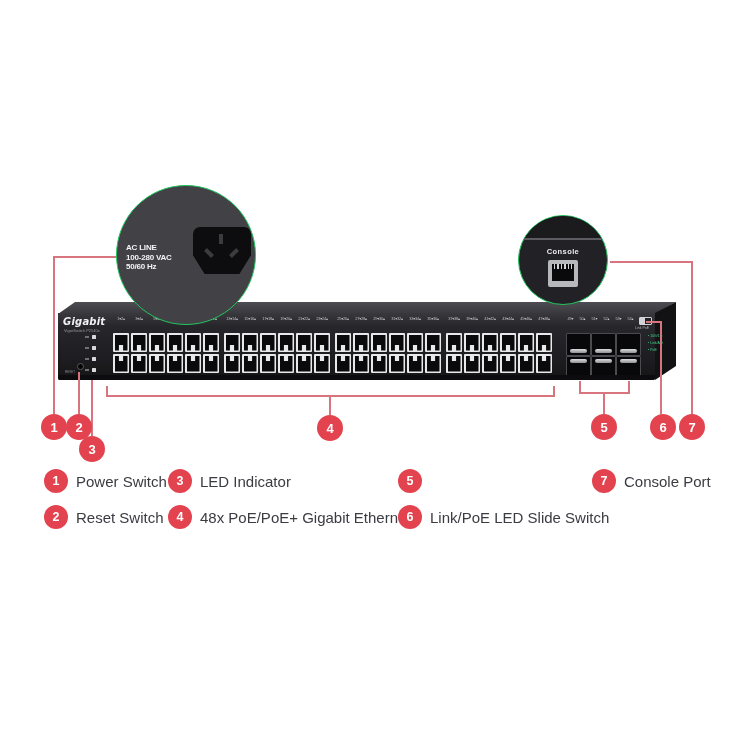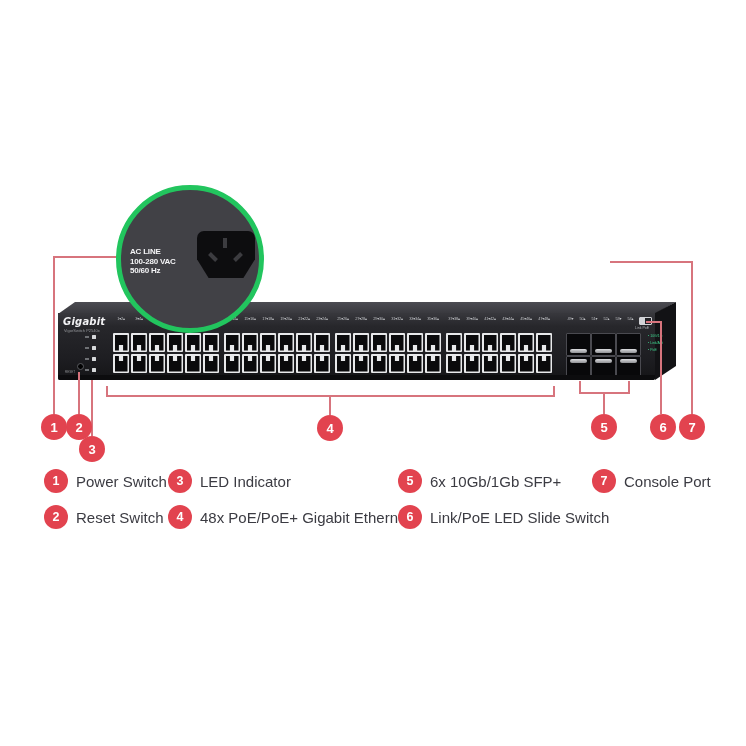--- a/index.html
+++ b/index.html
@@ -40,21 +40,21 @@
   .led-dash{position:absolute;width:4px;height:1.5px;background:#6e7074;}
   .slide-sw{position:absolute;left:581px;top:4px;width:11px;height:6px;border:1px solid #d2d3d7;
             border-radius:1px;background:#222226;}
   .knob{position:absolute;left:0;top:0;width:5px;height:100%;background:#d2d3d7;}
   .slide-label{position:absolute;left:577px;top:13px;font-size:3.5px;color:#b0b2b6;white-space:nowrap;}
   .ledleg{position:absolute;left:590px;font-size:3.5px;line-height:4px;color:#3fd68f;white-space:nowrap;}
   .ledleg.l0{top:21px;} .ledleg.l1{top:28px;} .ledleg.l2{top:35px;}
   
   .line{position:absolute;background:#d7747d;z-index:4;}
   
-  .inset{position:absolute;border:5px solid #22c55e;border-radius:50%;z-index:5;overflow:hidden;}
+  .inset{position:absolute;border:1px solid #22c55e;border-radius:50%;z-index:5;overflow:hidden;}
   .inset.power{left:116px;top:185px;width:138px;height:138px;background:#414146;}
   .ac-text{position:absolute;left:9px;top:57px;font-weight:700;font-size:8px;line-height:9.5px;
            color:#f4f4f6;letter-spacing:-.2px;}
   .c14{position:absolute;left:76px;top:41px;width:58px;height:47px;background:#0d0d0f;
        border-radius:7px;clip-path:polygon(0 0,100% 0,100% 60%,80% 100%,20% 100%,0 60%);}
   .pin{position:absolute;background:#3c3c40;}
   .pin-t{left:26px;top:7px;width:4px;height:10px;}
   .pin-l{left:11px;top:24px;width:10px;height:4px;transform:rotate(45deg);}
   .pin-r{left:36px;top:24px;width:10px;height:4px;transform:rotate(-45deg);}
   .inset.console{left:518px;top:215px;width:88px;height:88px;background:#222226;}
@@ -223,40 +223,46 @@
       <div>AC LINE</div>
       <div>100-280 VAC</div>
       <div>50/60 Hz</div>
     </div>
     <div class="c14">
       <div class="pin pin-t"></div>
       <div class="pin pin-l"></div>
       <div class="pin pin-r"></div>
     </div>
   </div>
+  <div class="inset console">
+    <div class="band"></div>
+    <div class="console-label">Console</div>
+    <div class="rj45-big">
+      <div class="inner"></div>
+    </div>
+  </div>
 
   <div class="badge dbadge" style="left:41px;top:414px;">1</div>
   <div class="badge dbadge" style="left:66px;top:414px;">2</div>
   <div class="badge dbadge" style="left:79px;top:436px;">3</div>
   <div class="badge dbadge" style="left:317px;top:415px;">4</div>
   <div class="badge dbadge" style="left:591px;top:414px;">5</div>
   <div class="badge dbadge" style="left:650px;top:414px;">6</div>
   <div class="badge dbadge" style="left:679px;top:414px;">7</div>
 
   <div class="legend-item" style="left:44px;top:469px;">
     <span class="badge lbadge">1</span>
     <span class="llabel">Power Switch</span>
   </div>
   <div class="legend-item" style="left:168px;top:469px;">
     <span class="badge lbadge">3</span>
     <span class="llabel">LED Indicator</span>
   </div>
   <div class="legend-item" style="left:398px;top:469px;">
     <span class="badge lbadge">5</span>
-    <span class="llabel">6x 10Gb/1Gb SFP+</span>
   </div>
   <div class="legend-item" style="left:592px;top:469px;">
     <span class="badge lbadge">7</span>
     <span class="llabel">Console Port</span>
   </div>
   <div class="legend-item" style="left:44px;top:505px;">
     <span class="badge lbadge">2</span>
     <span class="llabel">Reset Switch</span>
   </div>
   <div class="legend-item" style="left:168px;top:505px;">

